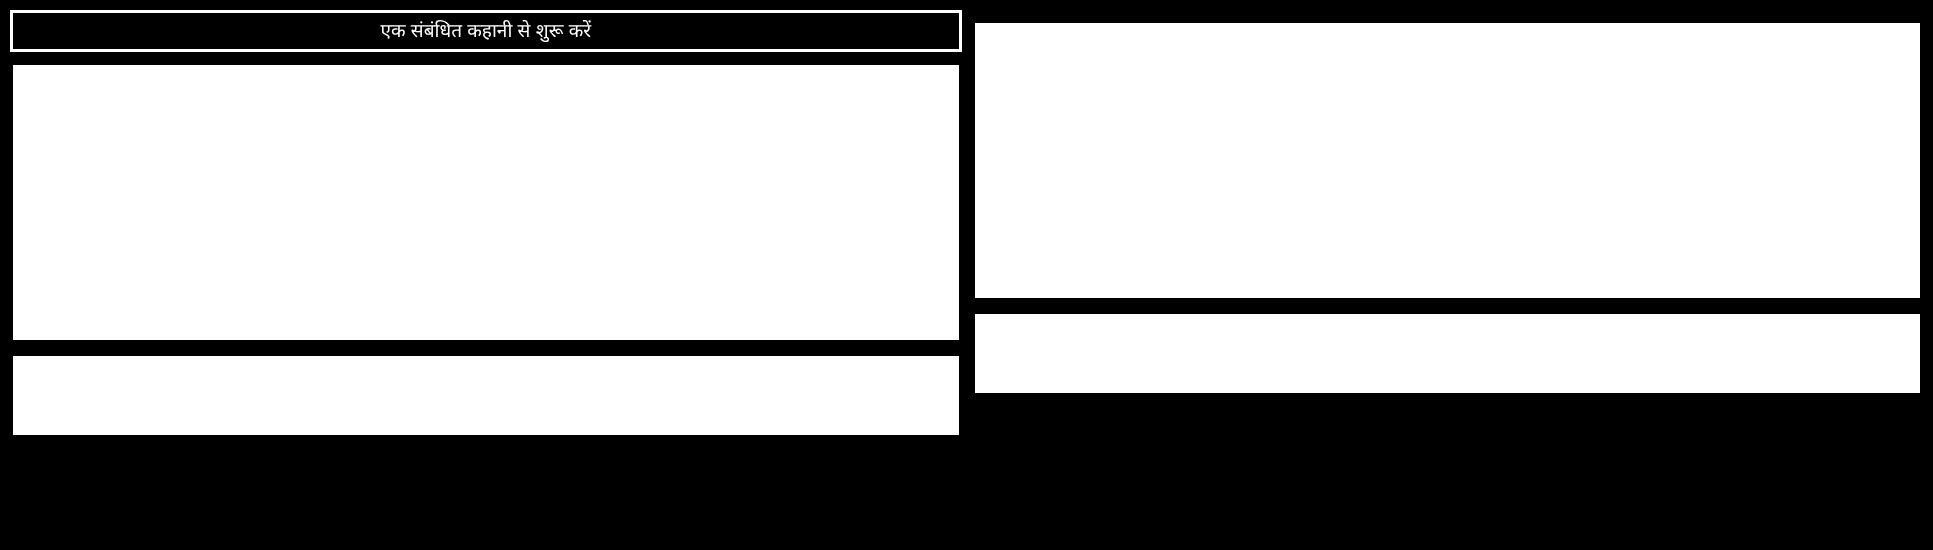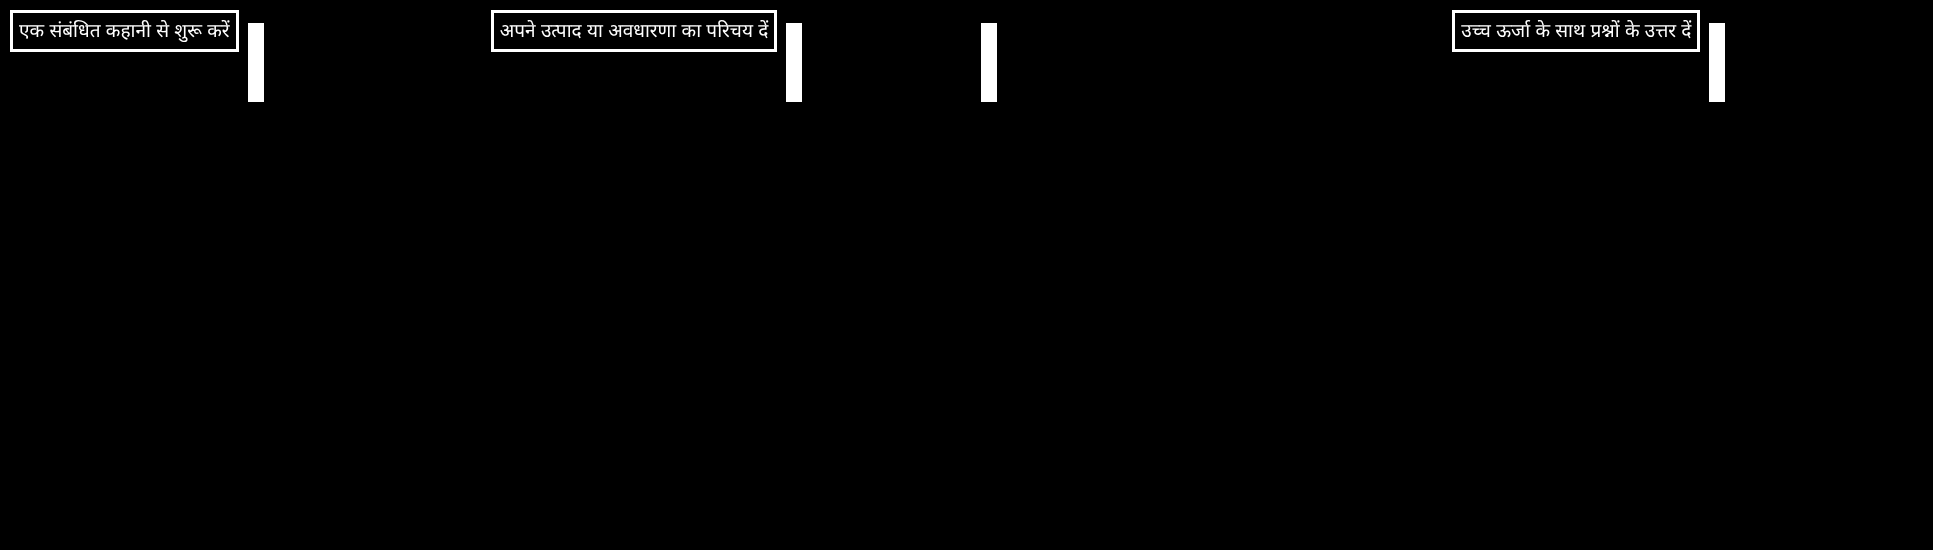--- a/index.html
+++ b/index.html
@@ -24,20 +24,21 @@
   }
   .columns {
     display: flex;
     flex-direction: row;
     gap: 10px;
     width: 100%;
   }
   .column {
     flex: 1 1 0;
     display: flex;
+    flex-direction: column;
     min-width: 0;
   }
   .cell-title {
     background: #000000;
     border: 3px solid #ffffff;
     box-sizing: border-box;
     height: 42px;
     display: flex;
     align-items: center;
     justify-content: center;
@@ -73,32 +74,22 @@
 
 <div class="storyboard">
   <div class="columns">
 
     <div class="column">
       <div class="cell-title">एक संबंधित कहानी से शुरू करें</div>
       <div class="cell-image"></div>
       <div class="cell-caption"></div>
     </div>
 
-    <div class="column">
-      <div class="cell-title">अपने उत्पाद या अवधारणा का परिचय दें</div>
-      <div class="cell-image"></div>
-      <div class="cell-caption"></div>
-    </div>
 
     <div class="column">
       <div class="cell-image"></div>
       <div class="cell-caption"></div>
     </div>
 
 
-    <div class="column">
-      <div class="cell-title">उच्च ऊर्जा के साथ प्रश्नों के उत्तर दें</div>
-      <div class="cell-image"></div>
-      <div class="cell-caption"></div>
-    </div>
 
   </div>
 </div>
 
 </body></html>

